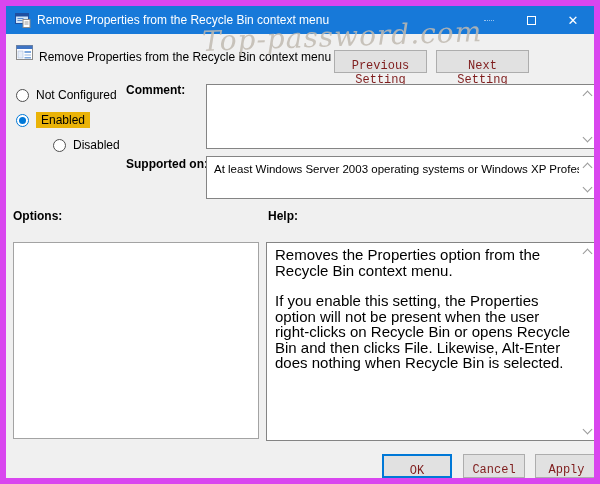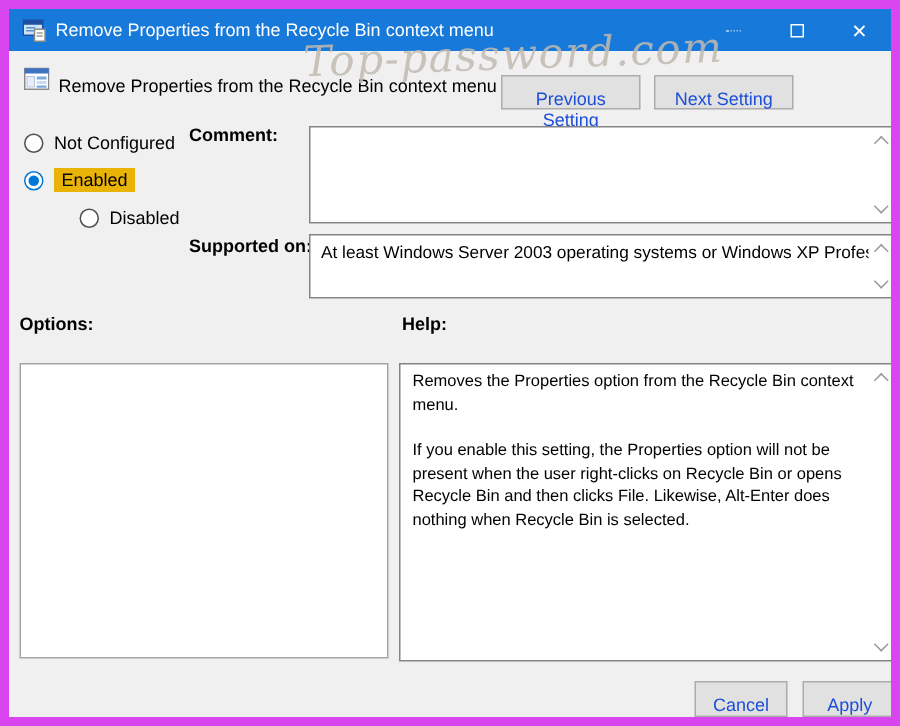--- a/index.html
+++ b/index.html
@@ -31,21 +31,21 @@
     position:absolute; left:196px; top:14px; z-index:30;
     font-family:"DejaVu Serif", serif; font-style:italic;
     font-size:28px; letter-spacing:1px; color:#c1bab1; opacity:.85;
     transform:rotate(-2deg); pointer-events:none; white-space:nowrap;
   }
   
   .setting-icon { position:absolute; left:10px; top:39px; width:17px; height:17px; }
   .setting-title { position:absolute; left:33px; top:44px; font-size:12px; }
   .btn {
     position:absolute; background:#e1e1e1; border:1px solid #adadad;
-    font-family:Liberation Sans, sans-serif; font-size:12px; color:#1d4ed8;
+    font-family:Liberation Mono, monospace; font-size:12px; color:#7f1d1d;
     text-align:center; padding:8px; cursor:default;
   }
   .btn-prev { left:328px; top:44px; width:93px; height:23px; }
   .btn-next { left:430px; top:44px; width:93px; height:23px; }
   
   .radio-row { position:absolute; left:10px; height:16px; display:flex; align-items:center; }
   .radio-row.r1 { top:81px; } .radio-row.r2 { top:106px; } .radio-row.r3 { top:131px;padding-left:37px; }
   .radio {
     width:13px; height:13px; border-radius:50%; background:#fff;
     border:1px solid #4f4f4f; flex:0 0 auto; position:relative;
@@ -68,21 +68,21 @@
   .box-comment { left:200px; top:78px; width:392px; height:65px; }
   .box-supported { left:200px; top:150px; width:392px; height:43px; }
   .box-options { left:7px; top:236px; width:246px; height:197px; border-color:#a3a3a3; }
   .box-help { left:260px; top:236px; width:332px; height:199px; }
   .supported-text {
     position:absolute; left:7px; top:6px; right:18px;
     font-size:11.5px; white-space:nowrap; overflow:hidden;
   }
   .help-text {
     position:absolute; left:8px; top:4px; right:20px;
-    font-size:11px; line-height:15.5px;
+    font-size:15px; line-height:15.5px;
   }
   .help-text p { margin:0 0 15px 0; }
   
   .chev { position:absolute; right:6px; width:7px; height:7px;
     border-left:1px solid #9a9a9a; border-top:1px solid #9a9a9a; }
   .chev.up { top:7px; transform:rotate(45deg); }
   .chev.down { bottom:7px; transform:rotate(225deg); }
   
   .btn-ok { left:376px; top:448px; width:70px; height:24px; border:2px solid #0078d7; }
   .btn-cancel { left:457px; top:448px; width:62px; height:24px; }
@@ -167,16 +167,17 @@
 
   <div class="textbox box-help">
     <div class="help-text">
       <p>Removes the Properties option from the Recycle Bin context menu.</p>
       <p>If you enable this setting, the Properties option will not be present when the user right-clicks on Recycle Bin or opens Recycle Bin and then clicks File. Likewise, Alt-Enter does nothing when Recycle Bin is selected.</p>
     </div>
     <span class="chev up"></span>
     <span class="chev down"></span>
   </div>
 
+  <button class="btn btn-ok">OK</button>
   <button class="btn btn-cancel">Cancel</button>
   <button class="btn btn-apply">Apply</button>
 
 </div>
 
 </body></html>

